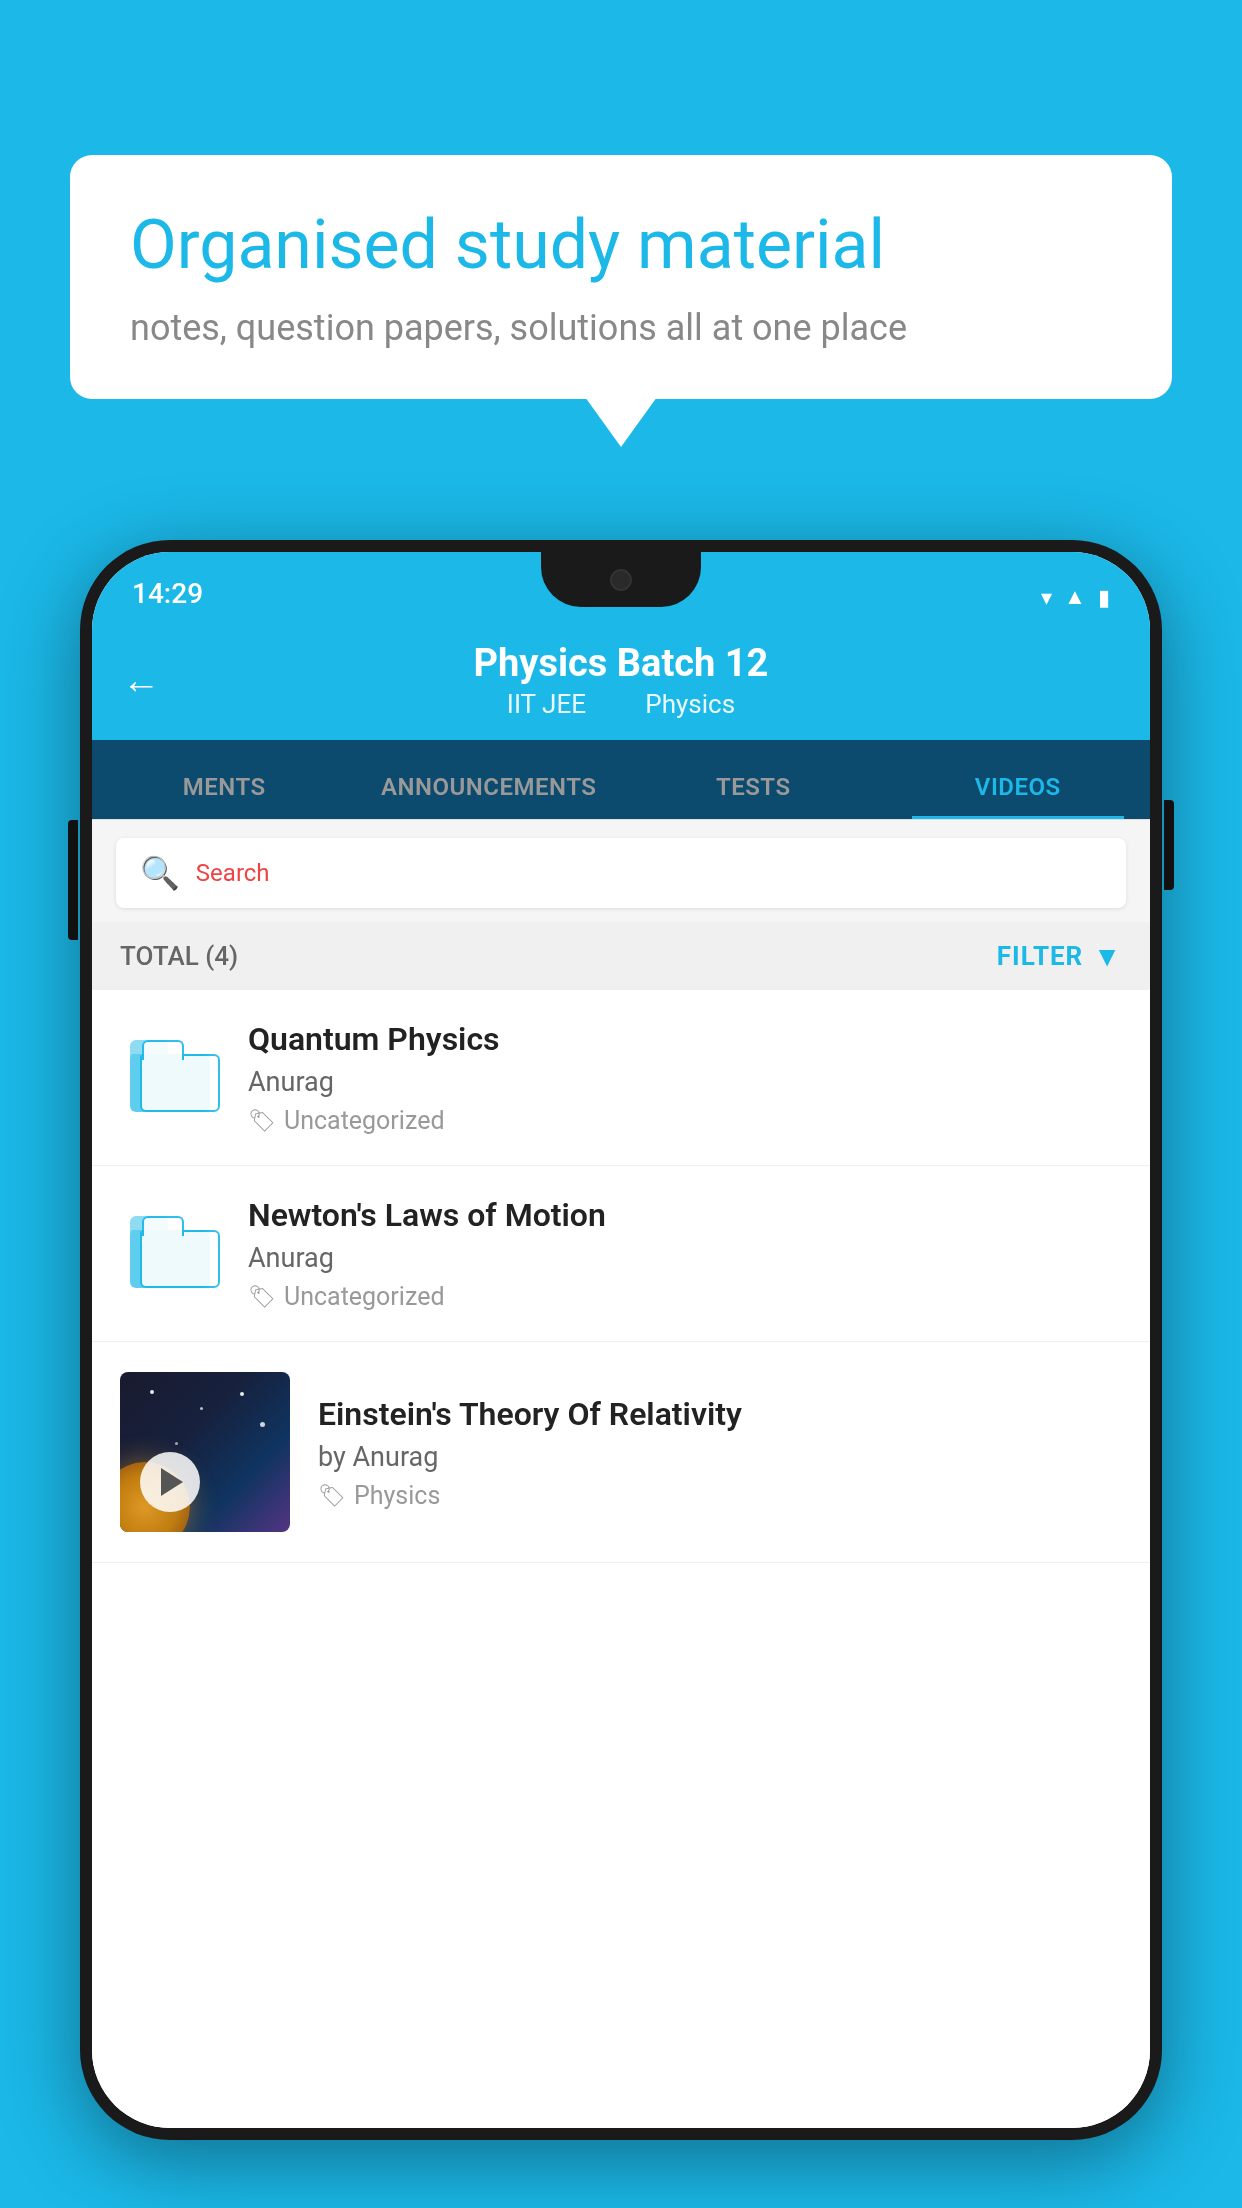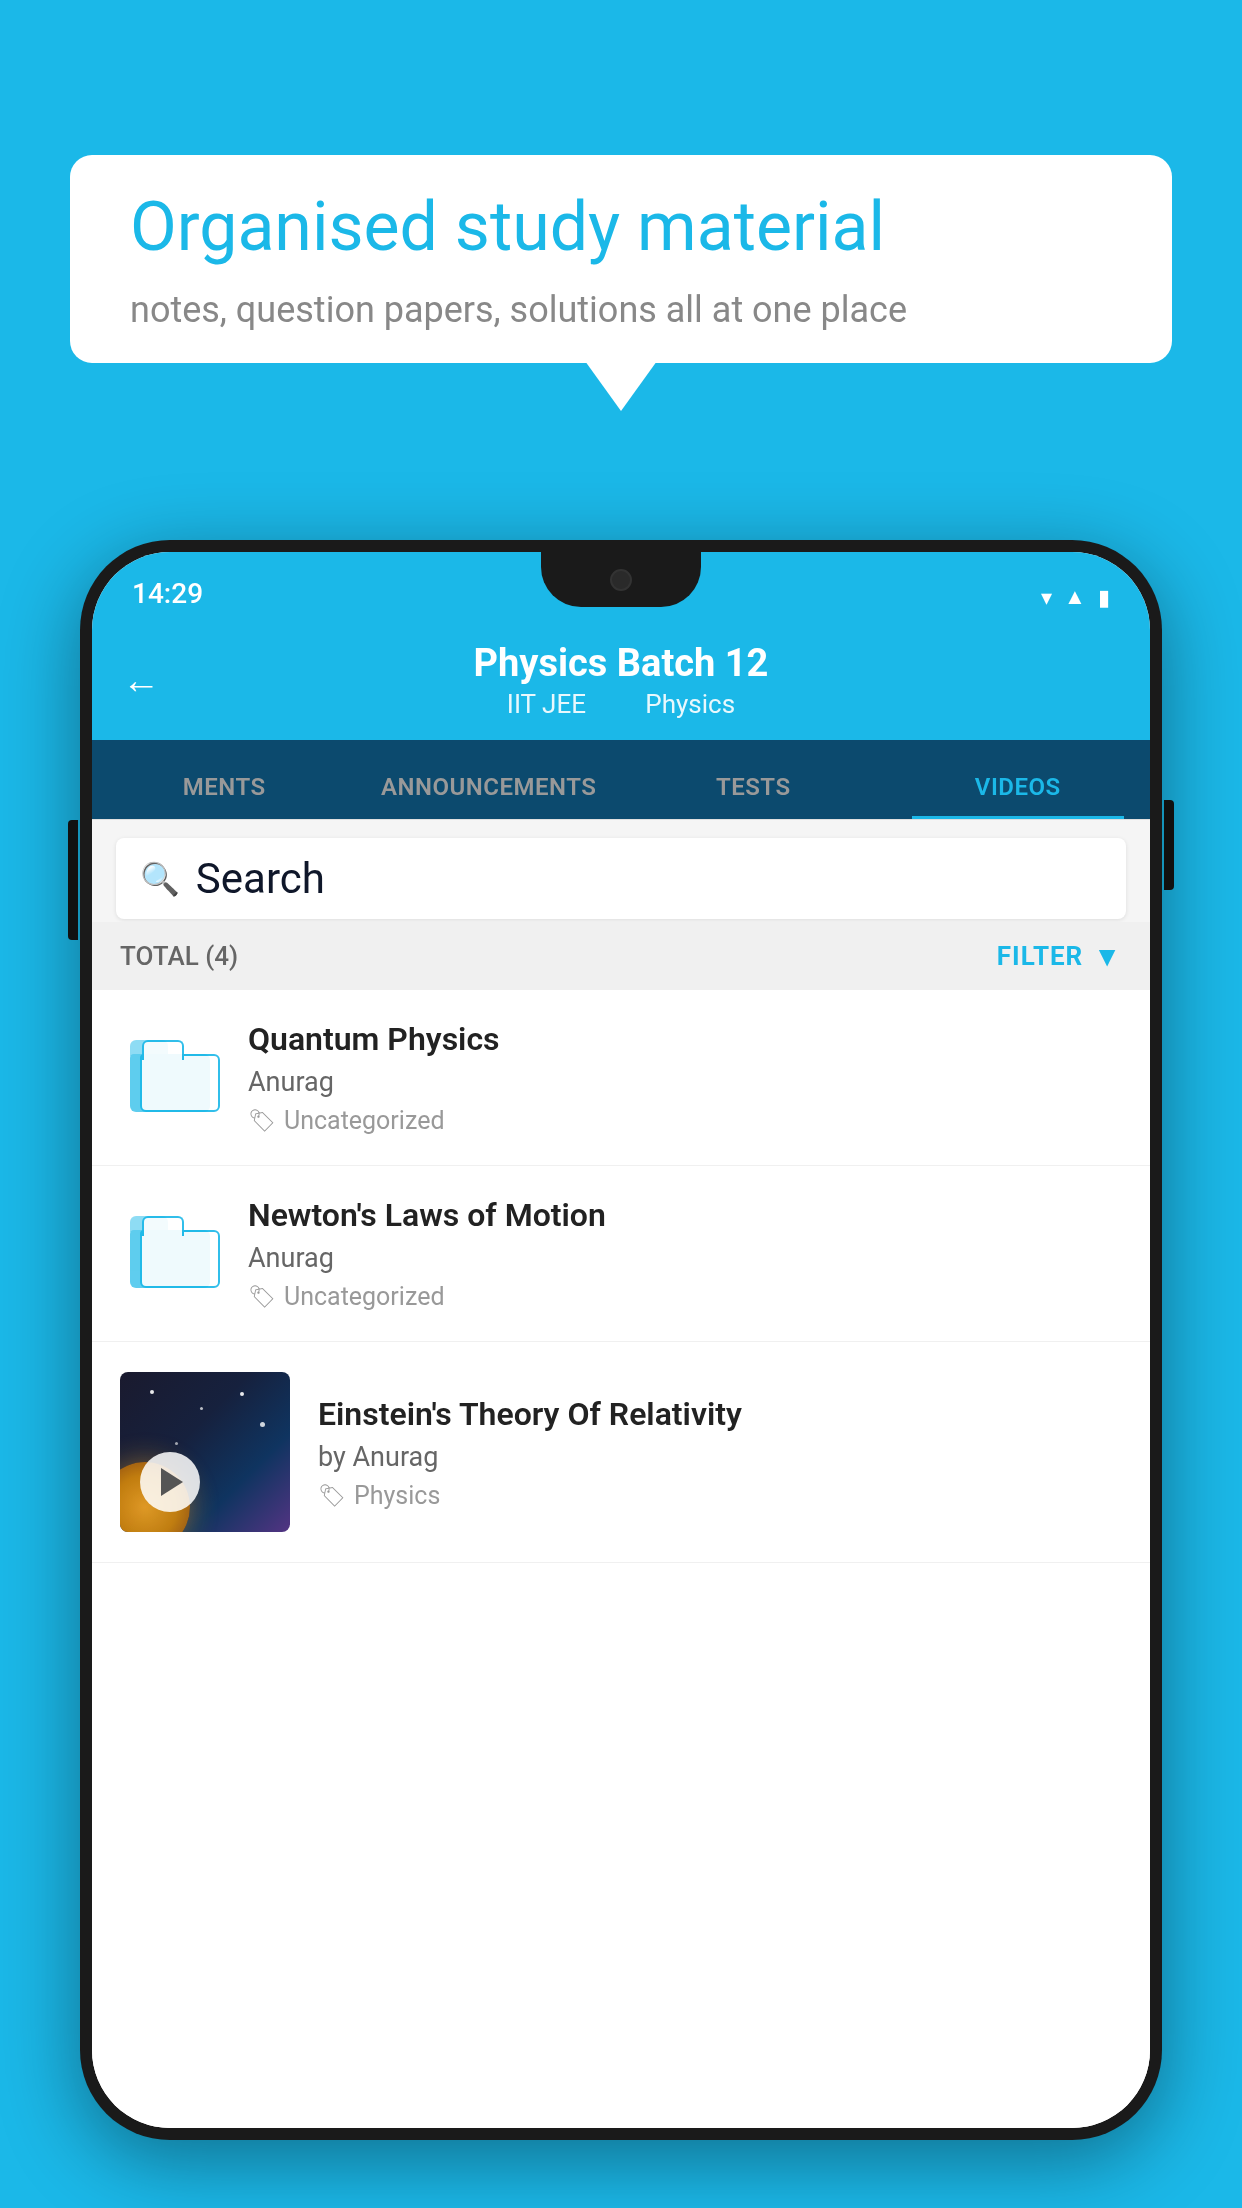--- a/index.html
+++ b/index.html
@@ -14,21 +14,21 @@
     }
 
     
     .speech-bubble {
       position: absolute;
       top: 155px;
       left: 70px;
       right: 70px;
       background: white;
       border-radius: 22px;
-      padding: 32px 60px;
+      padding: 50px 60px;
     }
     .speech-bubble::after {
       content: '';
       position: absolute;
       bottom: -48px;
       left: 50%;
       transform: translateX(-50%);
       width: 0;
       height: 0;
       border-left: 36px solid transparent;
@@ -239,22 +239,22 @@
       align-items: center;
       padding: 16px 24px;
       box-shadow: 0 1px 4px rgba(0,0,0,0.1);
     }
     .search-icon-wrap {
       color: #aaa;
       font-size: 32px;
       margin-right: 16px;
     }
     .search-placeholder {
-      color: #0f172a;
-      font-size: 42px;
+      color: #ef4444;
+      font-size: 24px;
     }
 
     
     .filter-bar {
       position: absolute;
       top: 370px;
       left: 0;
       right: 0;
       height: 68px;
       background: #f0f0f0;

